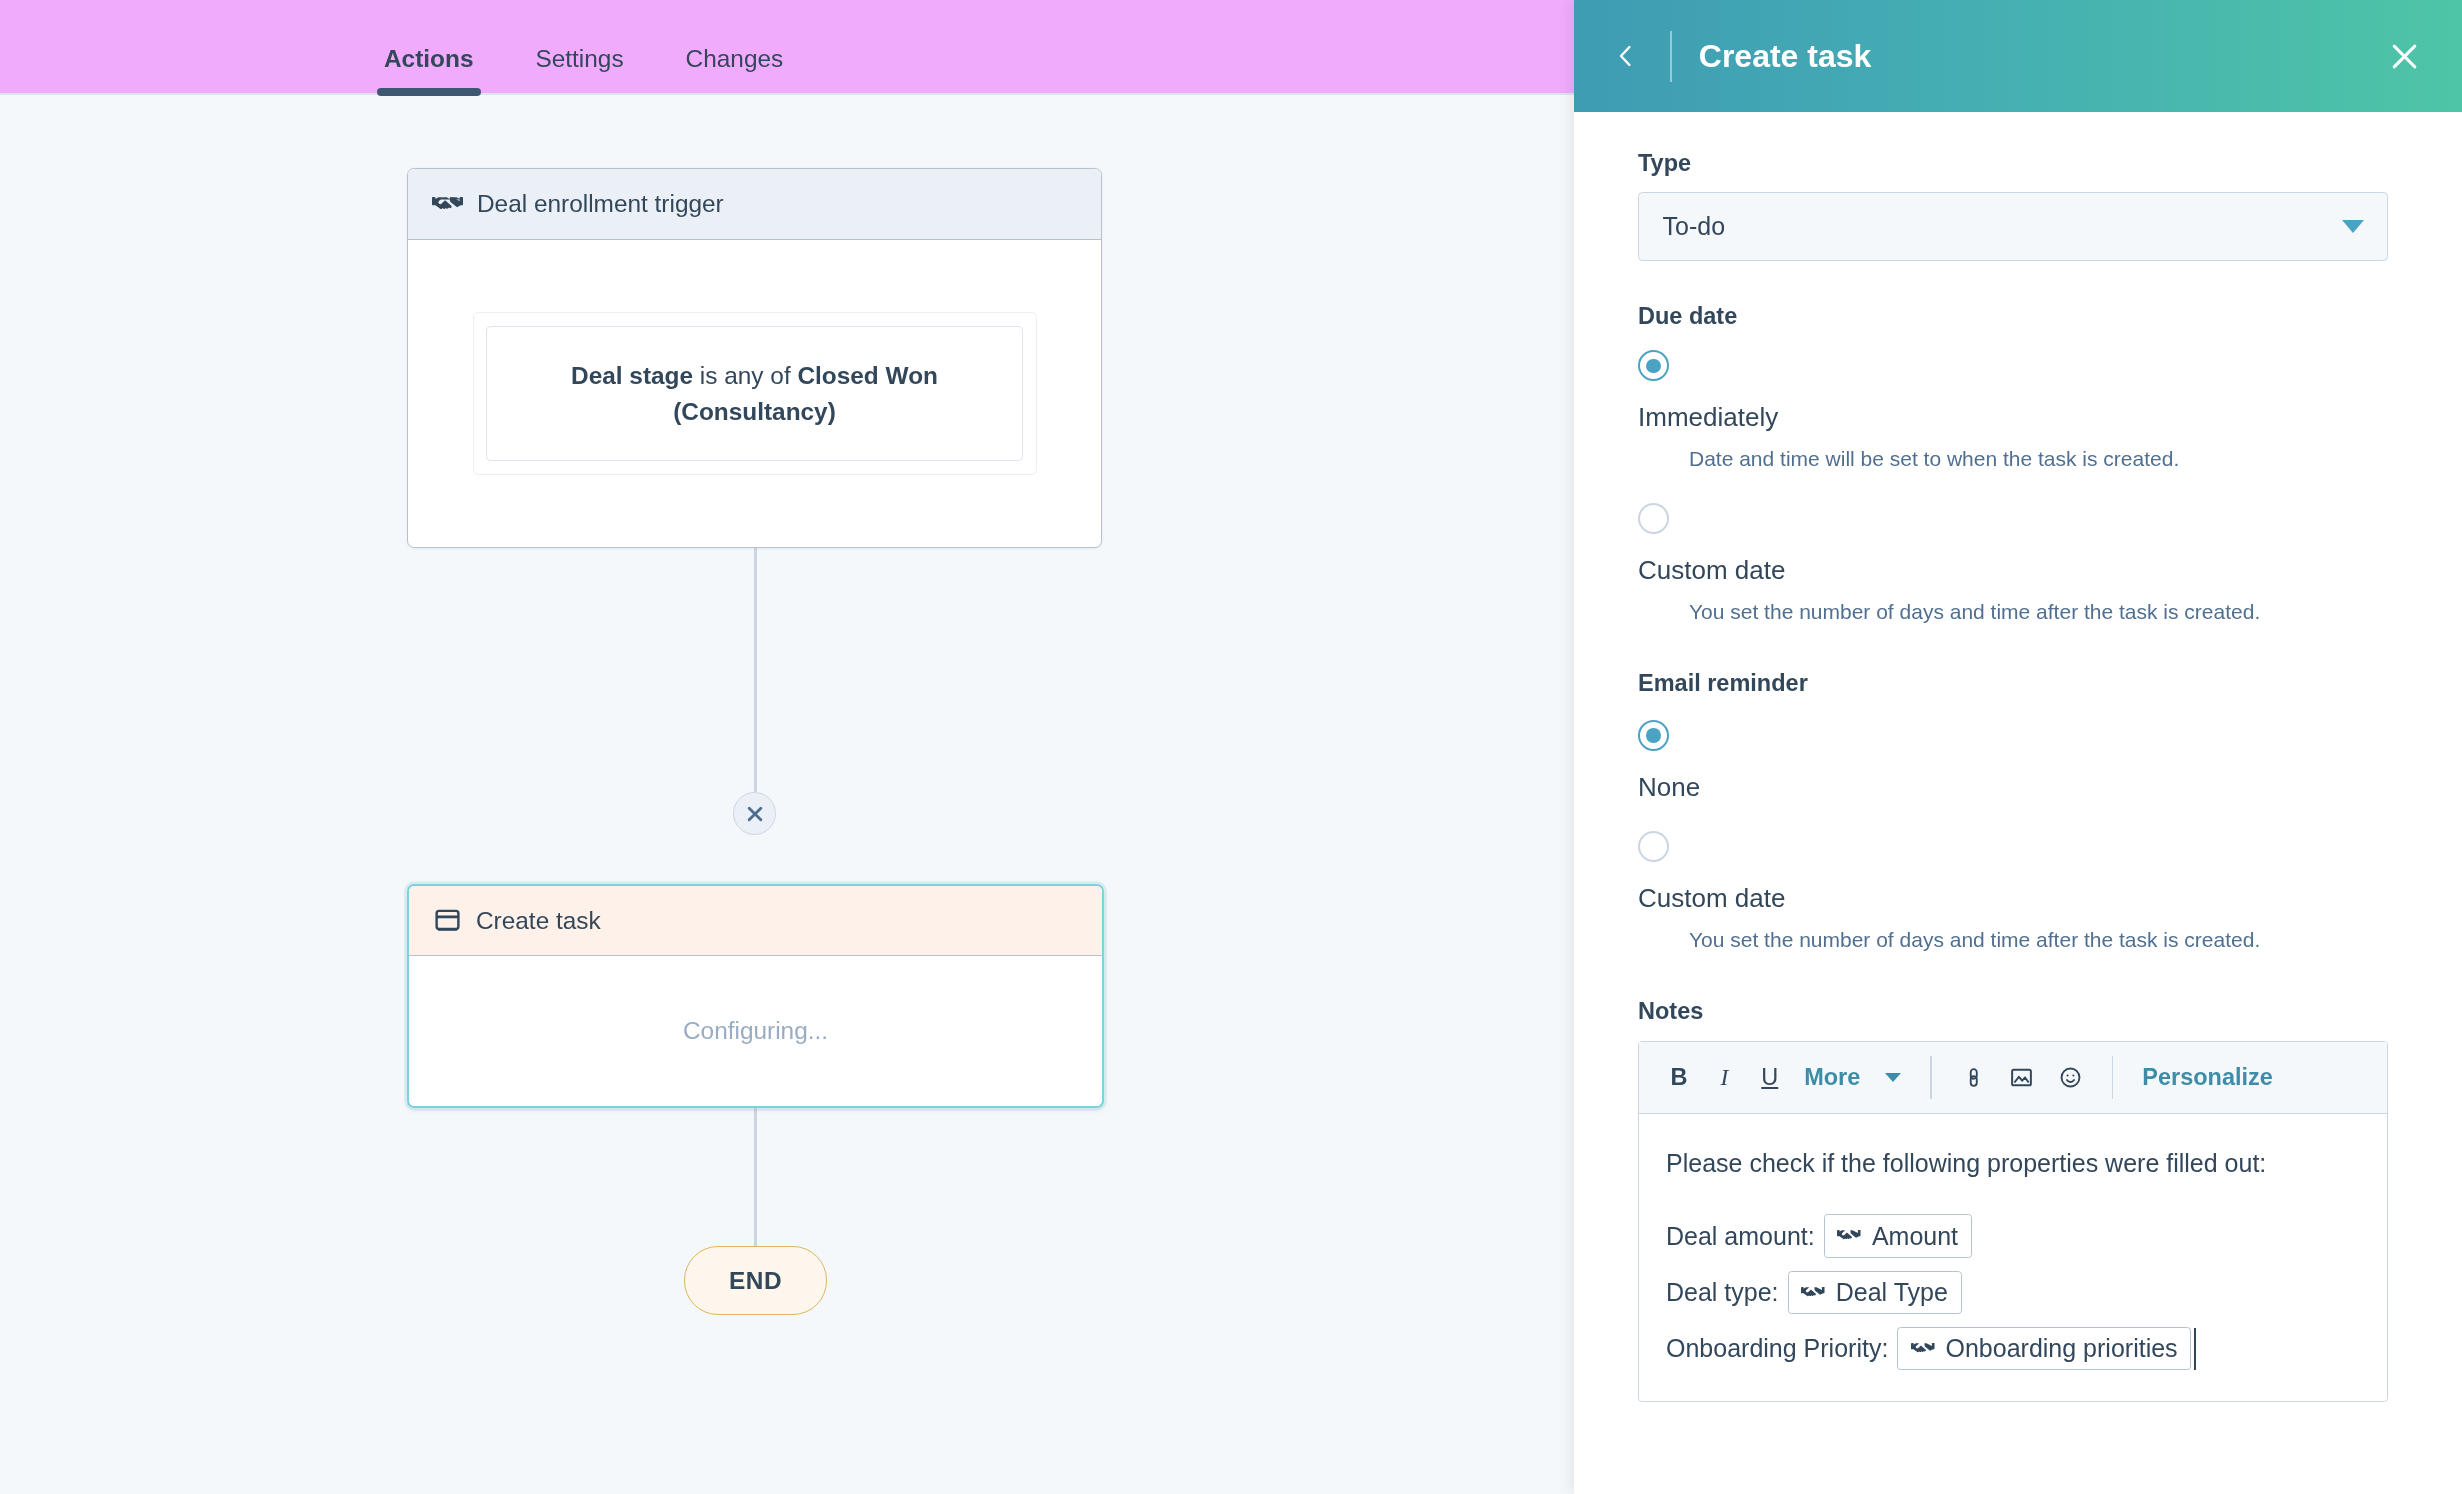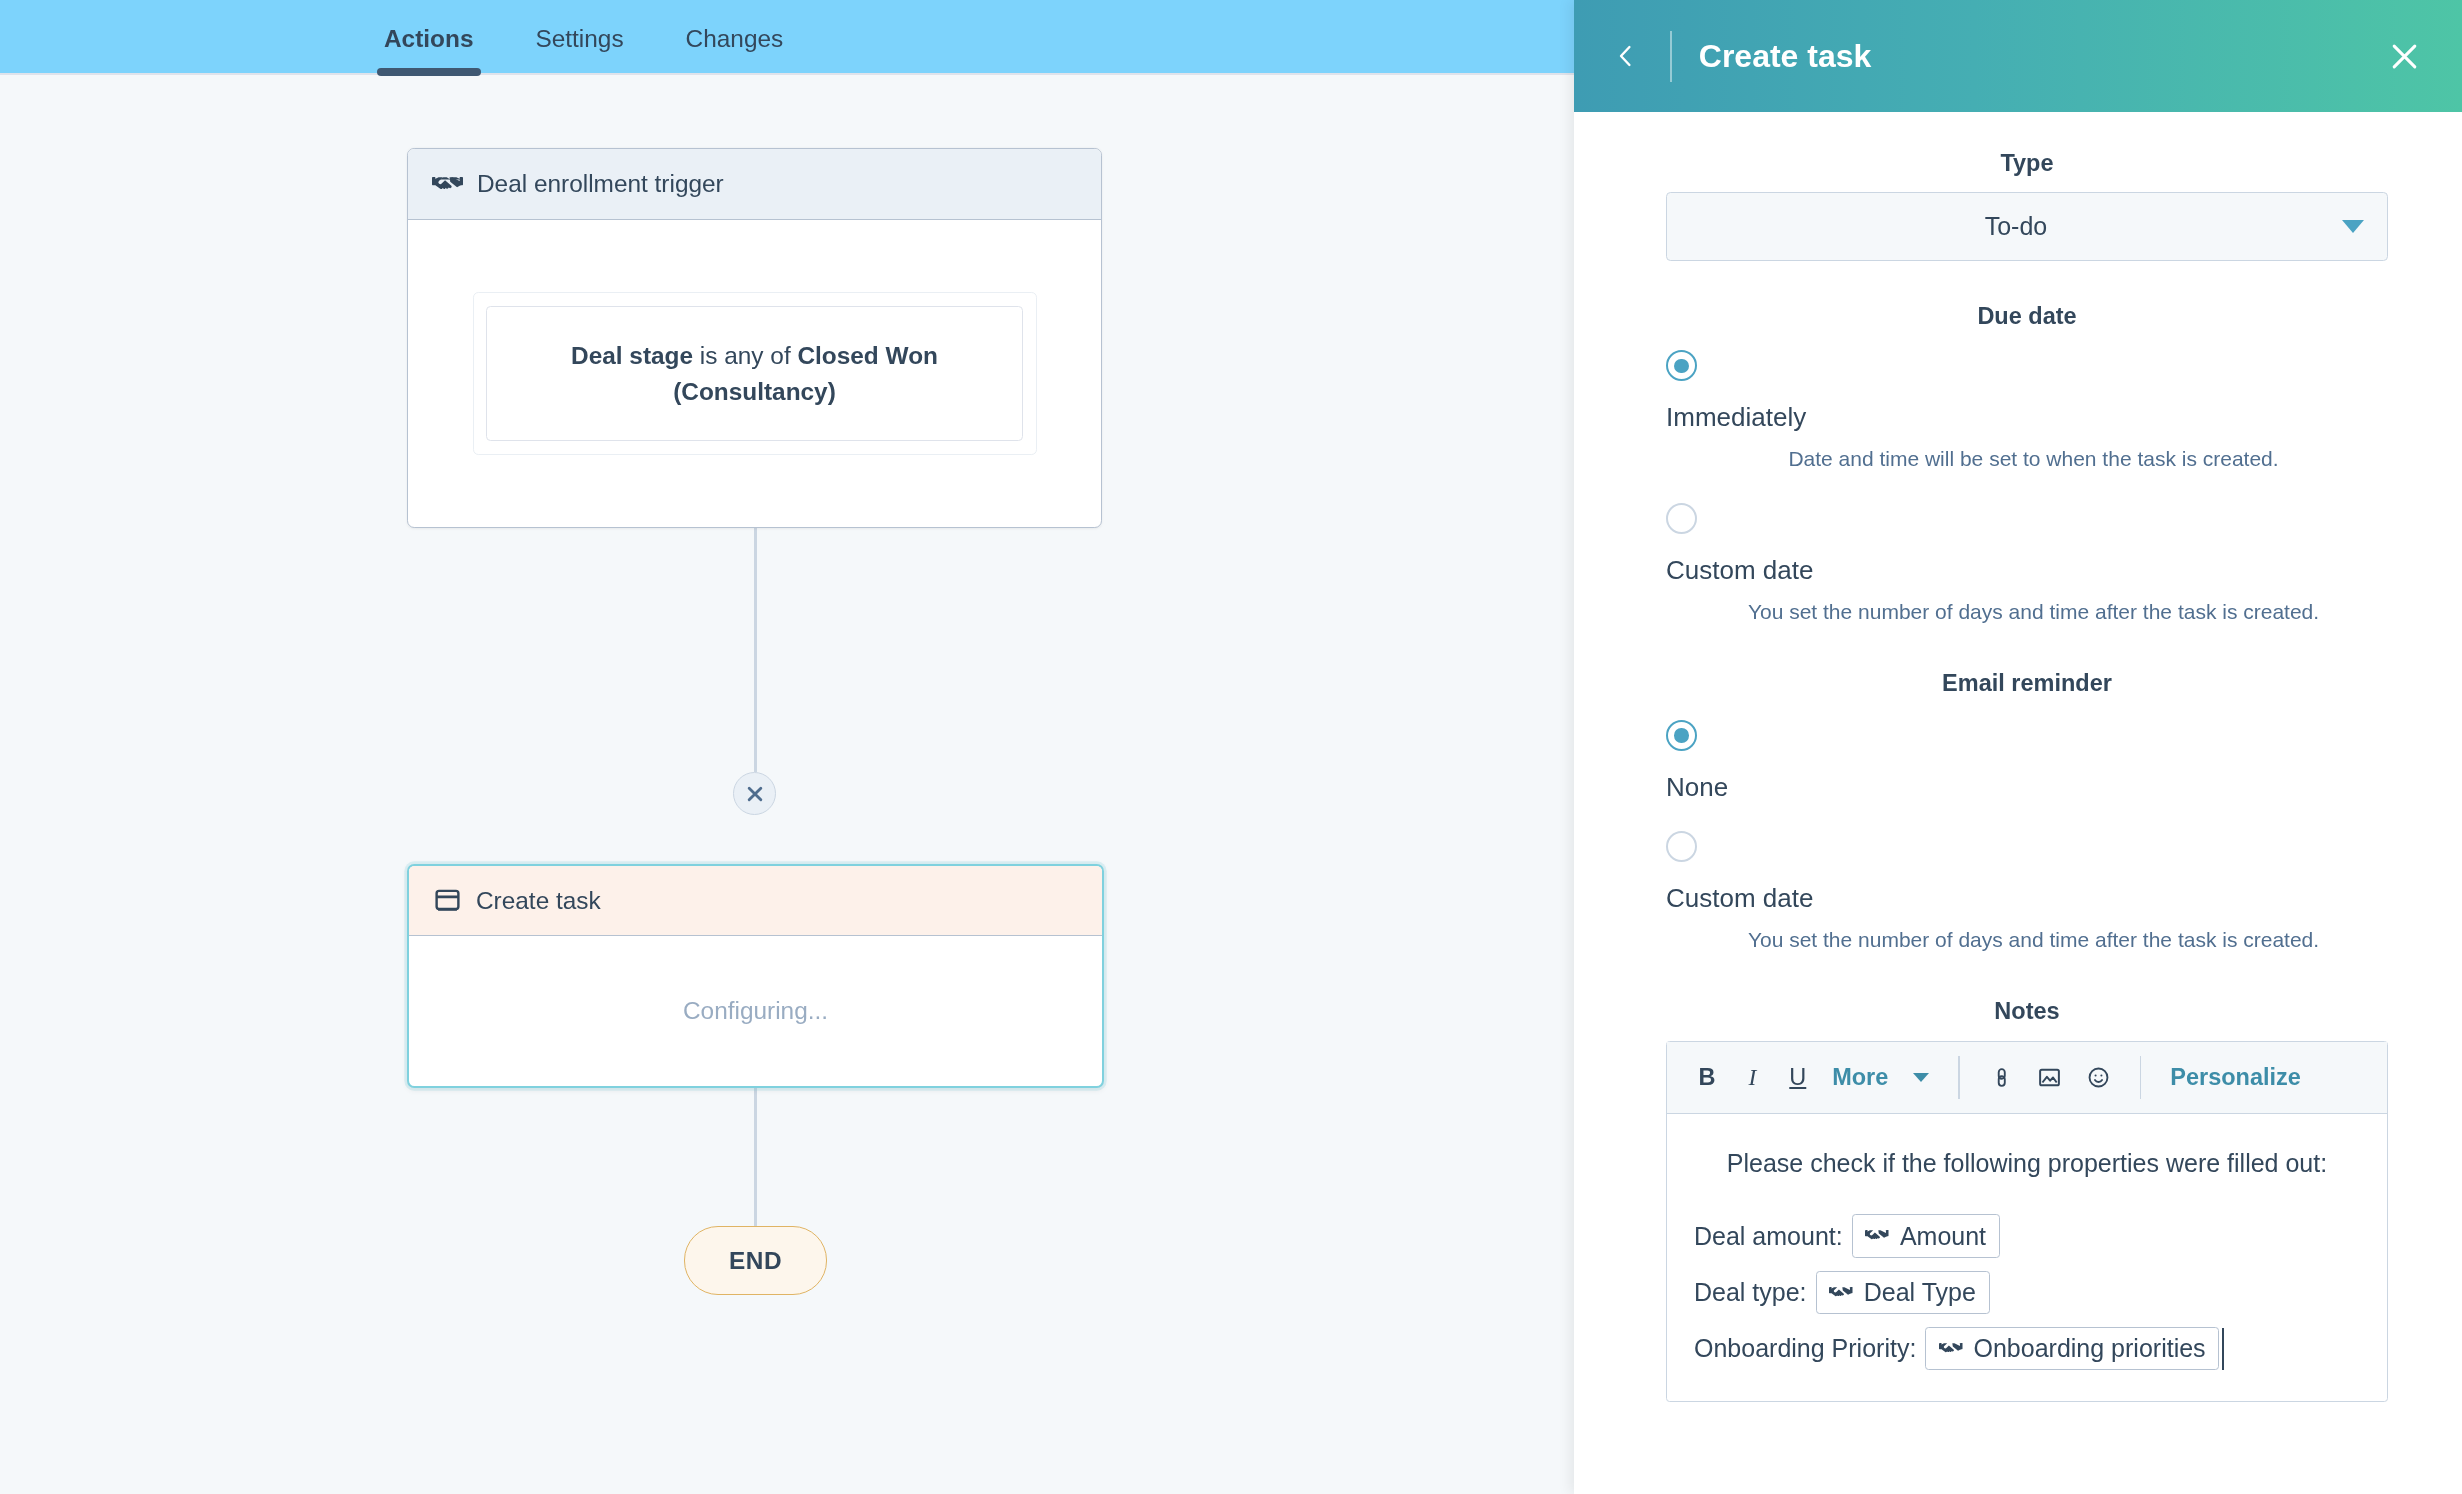--- a/index.html
+++ b/index.html
@@ -23,22 +23,22 @@
     background: #253342;
     display: flex; align-items: center; justify-content: center;
   }
   .app-title {
     color: #cbd6e2;
     font-size: 31px; font-weight: bold;
     letter-spacing: 0.1px;
     white-space: nowrap;
   }
   .tabbar {
-    height: 75px; width: 100%;
-    background: #7dd3fc;
+    height: 95px; width: 100%;
+    background: #f0abfc;
     border-bottom: 2.7px solid #dfe3eb;
     display: flex; align-items: flex-end;
     padding-left: 384px;
     position: relative;
   }
   .tab {
     font-size: 24.4px;
     color: #33475b;
     padding: 0 0 20px 0;
     margin-right: 62px;
@@ -177,22 +177,21 @@
     color: #ffffff; font-size: 32px; font-weight: bold;
     white-space: nowrap;
   }
   .close-btn {
     width: 49px; height: 49px;
     display: flex; align-items: center; justify-content: center;
     cursor: pointer; flex: 0 0 auto;
   }
 
   .panel-body {
-    padding: 38px 74px 0 92px;
-    text-align: center;
+    padding: 38px 74px 0 64px;
   }
   .field-label {
     font-size: 23.5px; font-weight: bold; color: #33475b;
     margin-bottom: 15.4px;
   }
   .select {
     height: 69px; width: 100%;
     border: 1.8px solid #cbd6e2;
     border-radius: 4.5px;
     background: #f5f8fa;

